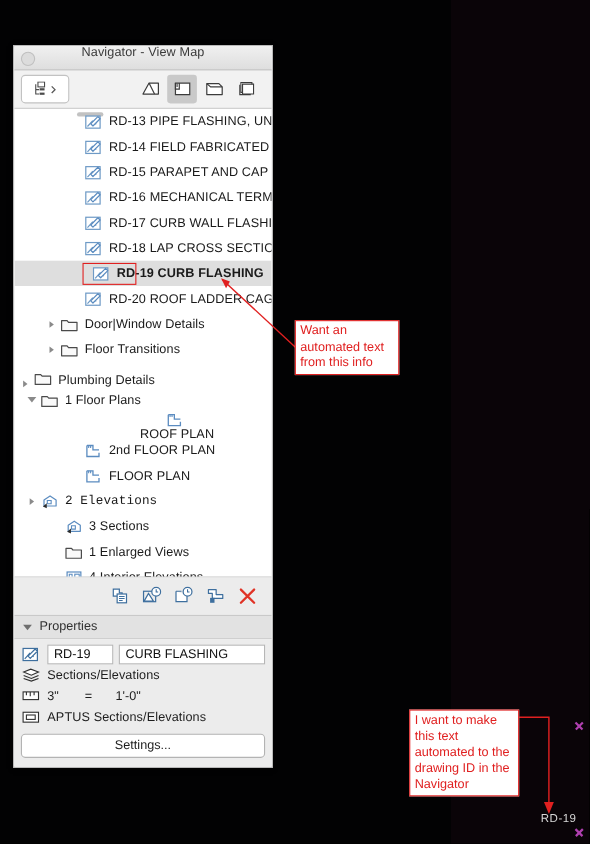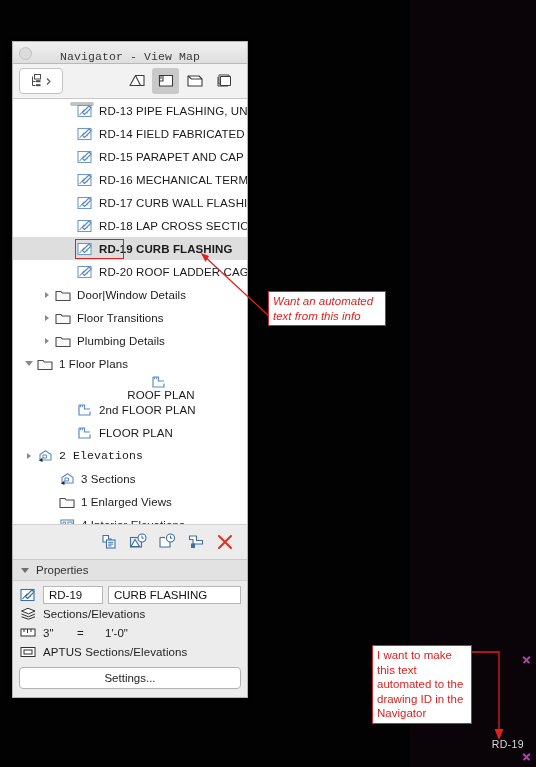--- a/index.html
+++ b/index.html
@@ -24,23 +24,22 @@
     background:#ffffff;
     border:1px solid #b4b4b4;
     box-shadow:0 1px 4px rgba(0,0,0,.5);
     display:flex;flex-direction:column;
     overflow:hidden;
   }
   .nav-titlebar{
     height:21px;min-height:21px;
     background:linear-gradient(#f0f0f0,#dedede);
     border-bottom:1px solid #b9b9b9;
-    display:flex;align-items:flex-end;
+    display:flex;align-items:flex-start;
     position:relative;
-    font-family:Liberation Mono, monospace;
   }
   .nav-title{
     width:100%;text-align:center;
     font-size:11.5px;color:#3a3a3a;letter-spacing:.1px;
   }
   .win-dot{
     position:absolute;left:6px;top:5px;width:11px;height:11px;border-radius:50%;
     background:#dcdcdc;border:1px solid #c0c0c0;
   }
 
@@ -131,21 +130,21 @@
     margin-top:6px;height:20px;background:#ffffff;border:1px solid #b3b3b3;border-radius:4px;
     display:flex;align-items:center;justify-content:center;font-size:11.5px;color:#1d1d1d;
   }
 
   
   .anno{
     position:absolute;background:#ffffff;border:1.5px solid #e02020;
     color:#e02020;font-size:11.5px;line-height:14.5px;
     padding:2px 4px;box-sizing:border-box;
   }
-  #anno1{left:268px;top:291px;width:118px;font-style:italic;}
+  #anno1{left:268px;top:291px;width:95px;}
   #anno2{left:372px;top:645px;width:100px;}
 
   .bottom-id{
     position:absolute;right:12px;top:738px;
     color:#d8d8d8;font-size:10.5px;letter-spacing:.4px;
   }
   .xmark{position:absolute;width:9px;height:9px;}
   .xmark:before,.xmark:after{
     content:"";position:absolute;left:0;top:4px;width:9px;height:1.5px;background:#b040b0;
   }
@@ -264,21 +263,21 @@
       <div class="row" style="padding-left: 62px;">
         <span class="ico">
           <svg width="17" height="14" viewBox="0 0 17 14">
             <rect x="1" y="1.5" width="13" height="11" fill="#fff" stroke="#6e9ac6" stroke-width="1.1"></rect>
             <path d="M2.5 11 L7 6 L10.5 9" fill="none" stroke="#6e9ac6" stroke-width="1.1"></path>
             <path d="M5.5 8.5 L12 2 L14 4 L7.5 10.5 Z" fill="#fff" stroke="#5b8cc0" stroke-width="1.1" stroke-linejoin="round"></path>
           </svg>
         </span>
         <span class="txt">RD-18 LAP CROSS SECTION</span>
       </div>
-      <div class="row sel" style="padding-left: 62px;">
+      <div class="row sel" style="padding-left: 62px; justify-content: center;">
         <span class="ico">
           <svg width="17" height="14" viewBox="0 0 17 14">
             <rect x="1" y="1.5" width="13" height="11" fill="#fff" stroke="#6e9ac6" stroke-width="1.1"></rect>
             <path d="M2.5 11 L7 6 L10.5 9" fill="none" stroke="#6e9ac6" stroke-width="1.1"></path>
             <path d="M5.5 8.5 L12 2 L14 4 L7.5 10.5 Z" fill="#fff" stroke="#5b8cc0" stroke-width="1.1" stroke-linejoin="round"></path>
           </svg>
         </span>
         <span class="txt">RD-19 CURB FLASHING</span>
       </div>
       <div class="row" style="padding-left: 62px;">
@@ -306,21 +305,21 @@
         <span class="tri" style="margin-left: -17px;">
           <i></i>
         </span>
         <span class="ico">
           <svg width="17" height="14" viewBox="0 0 17 14">
             <path d="M1 3.5 L6 3.5 L7.3 5 L15 5 L15 12.5 L1 12.5 Z" fill="#fafafa" stroke="#4a4a4a" stroke-width="1.1" stroke-linejoin="round"></path>
           </svg>
         </span>
         <span class="txt">Floor Transitions</span>
       </div>
-      <div class="row" style="padding-left: 44px;">
+      <div class="row" style="padding-left: 20px; align-items: flex-end;">
         <span class="tri" style="margin-left: -17px;">
           <i></i>
         </span>
         <span class="ico">
           <svg width="17" height="14" viewBox="0 0 17 14">
             <path d="M1 3.5 L6 3.5 L7.3 5 L15 5 L15 12.5 L1 12.5 Z" fill="#fafafa" stroke="#4a4a4a" stroke-width="1.1" stroke-linejoin="round"></path>
           </svg>
         </span>
         <span class="txt">Plumbing Details</span>
       </div>

